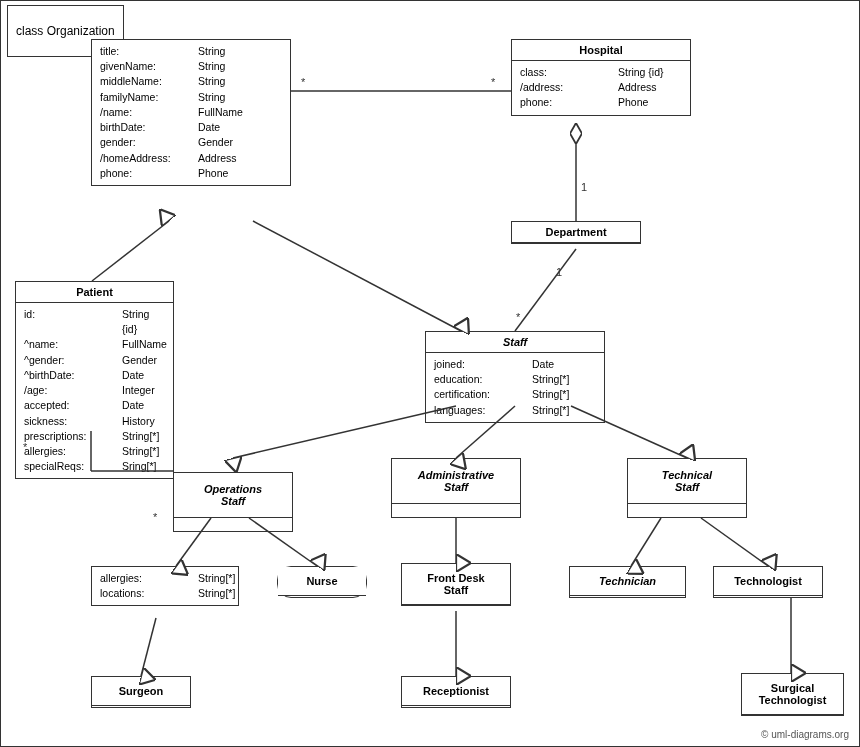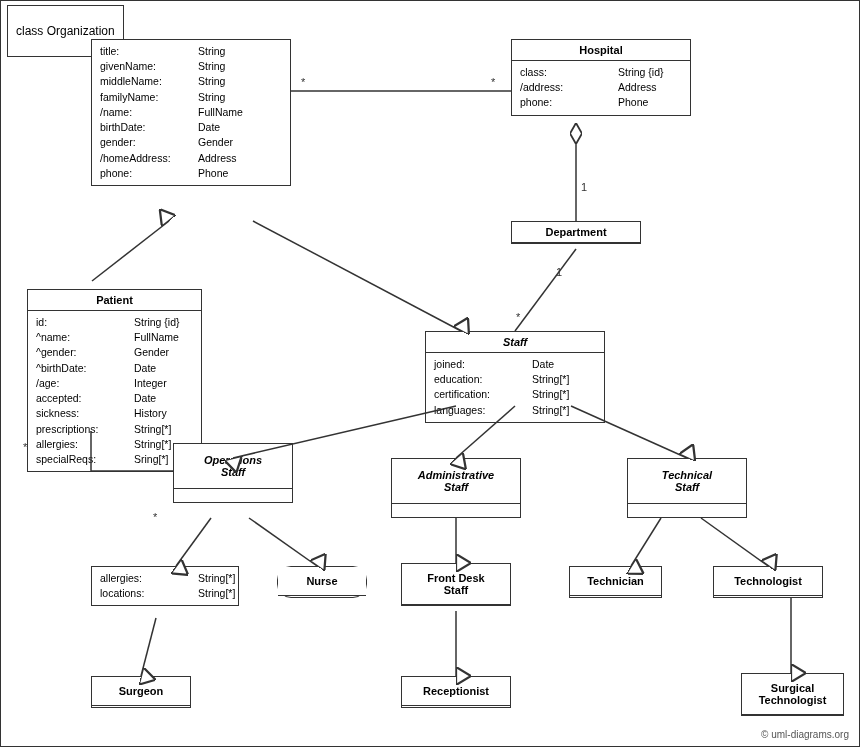--- a/index.html
+++ b/index.html
@@ -157,21 +157,21 @@
           <span class="attr-name">certification:</span>
           <span class="attr-type">String[*]</span>
         </div>
       <div class="attr-row">
           <span class="attr-name">languages:</span>
           <span class="attr-type">String[*]</span>
         </div>
     </div>
   </div>
 
-  <div class="uml-class" style="left:26px; top:280px; width:175px;margin-top:8px;">
+  <div class="uml-class" style="left:14px; top:280px; width:159px;">
     <div class="class-name">Patient</div>
     <div class="class-attrs">
       <div class="attr-row">
           <span class="attr-name">id:</span>
           <span class="attr-type">String {id}</span>
         </div>
       <div class="attr-row">
           <span class="attr-name">^name:</span>
           <span class="attr-type">FullName</span>
         </div>
@@ -203,21 +203,21 @@
           <span class="attr-name">allergies:</span>
           <span class="attr-type">String[*]</span>
         </div>
       <div class="attr-row">
           <span class="attr-name">specialReqs:</span>
           <span class="attr-type">Sring[*]</span>
         </div>
     </div>
   </div>
 
-  <div class="uml-class" style="left:172px; top:442px; width:120px; min-height:60px;">
+  <div class="uml-class" style="left:172px; top:471px; width:120px; min-height:60px;">
     <div class="class-name italic" style="padding: 10px 4px; font-style:italic;">Operations<br>Staff</div>
   </div>
 
   <div class="uml-class" style="left:390px; top:457px; width:130px; min-height:60px;">
     <div class="class-name italic" style="padding: 10px 4px; font-style:italic;">Administrative<br>Staff</div>
   </div>
 
   <div class="uml-class" style="left:626px; top:457px; width:120px; min-height:60px;">
     <div class="class-name italic" style="padding: 10px 4px; font-style:italic;">Technical<br>Staff</div>
   </div>
@@ -236,21 +236,21 @@
   </div>
 
   <div class="uml-class" style="left:276px; top:565px; width:90px; min-height:32px;border-radius:14px;">
     <div class="class-name" style="padding:8px 4px;">Nurse</div>
   </div>
 
   <div class="uml-class" style="left:400px; top:562px; width:110px;">
     <div class="class-name" style="padding:8px 4px;">Front Desk<br>Staff</div>
   </div>
 
-  <div class="uml-class" style="left:568px; top:565px; width:93px; min-height:32px;">
+  <div class="uml-class" style="left:568px; top:565px; width:117px; min-height:32px;font-style:italic;">
     <div class="class-name" style="padding:8px 4px;">Technician</div>
   </div>
 
   <div class="uml-class" style="left:712px; top:565px; width:110px; min-height:32px;">
     <div class="class-name" style="padding:8px 4px;">Technologist</div>
   </div>
 
   <div class="uml-class" style="left:400px; top:675px; width:110px; min-height:32px;">
     <div class="class-name" style="padding:8px 4px;">Receptionist</div>
   </div>

